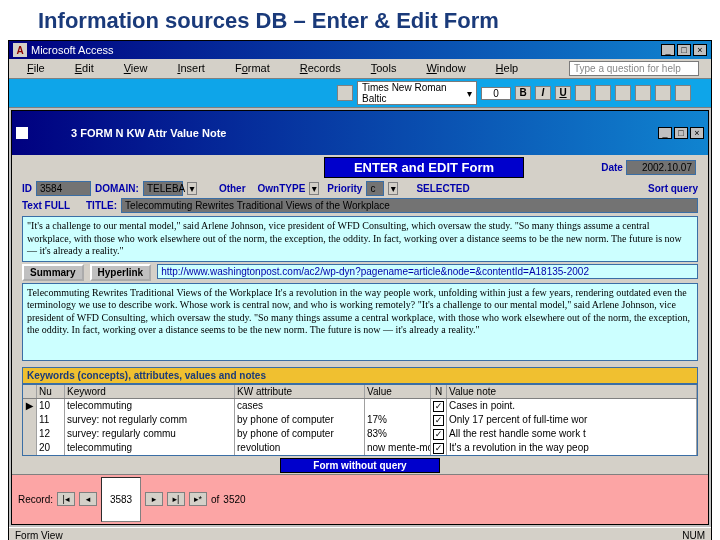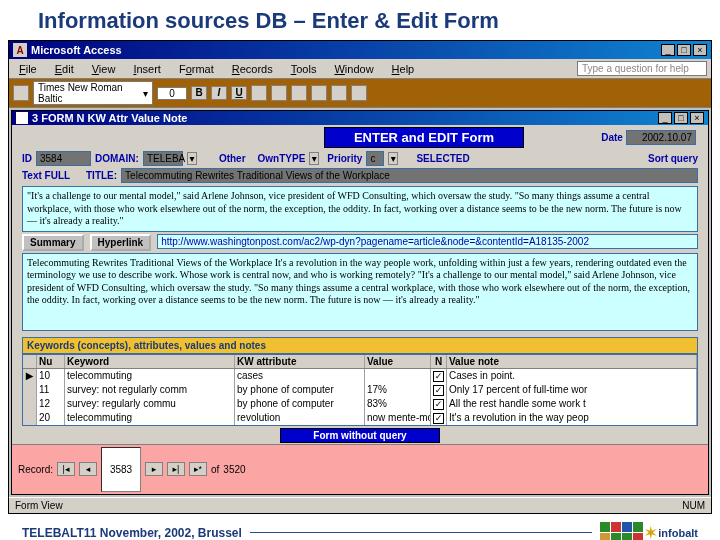--- a/index.html
+++ b/index.html
@@ -1,48 +1,48 @@
 <!DOCTYPE html>
 <html><head>
 <meta charset="utf-8">
 <style>
   * { box-sizing: border-box; margin: 0; padding: 0; }
   body { font-family: Tahoma, Arial, sans-serif; font-size: 11px; background: #fff; width: 720px; height: 540px; overflow: hidden; }
   .slide-title { font-size: 22px; font-weight: bold; color: #1a3a7a; padding: 8px 0 6px 38px; font-family: Arial, sans-serif; }
   .app-window { border: 1px solid #000; margin: 0 8px; background: #c0c0c0; }
   .titlebar { background: linear-gradient(to right, #000080, #1084d0); color: #fff; padding: 2px 4px; display: flex; align-items: center; font-size: 11px; }
   .titlebar .icon { width: 14px; height: 14px; background: #d4d0c8; margin-right: 4px; display: inline-flex; align-items: center; justify-content: center; color:#8b0000; font-weight:bold; font-size:10px;}
-  .titlebar .title { flex: 1; font-weight: bold; }
+  .titlebar .title { flex: 1; font-weight: normal; }
   .winbtns { display:flex; gap:2px;}
   .winbtns span { width:14px; height:12px; background:#c0c0c0; border:1px solid #000; font-size:9px; text-align:center; line-height:10px; color:#000;}
-  .menubar { background: #d4d0c8; padding: 2px 4px; display: flex; gap: 6px; font-size: 11px; border-bottom: 1px solid #808080; align-items:center;}
+  .menubar { background: #d4d0c8; padding: 2px 12px; display: flex; gap: 18px; font-size: 11px; border-bottom: 1px solid #808080; align-items:flex-start;}
   .menubar span { padding: 1px 6px; }
   .menubar span u { text-decoration: underline; }
   .help-box { margin-left:auto; background:#fff; border:1px solid #7a7a7a; padding:1px 4px; font-size:10px; color:#888; width:130px;}
-  .toolbar { background: #a16207; padding: 2px 4px; display: flex; gap: 4px; align-items: center; border-bottom: 1px solid #808080; font-size: 11px; }
+  .toolbar { background: #0ea5e9; padding: 2px 20px; display: flex; gap: 4px; align-items: center; border-bottom: 1px solid #808080; font-size: 11px; justify-content: flex-end; }
   .toolbar .tbtn { width: 16px; height: 16px; background: #d4d0c8; border: 1px solid #808080; }
   .font-sel { background:#fff; border:1px solid #7a7a7a; padding:0 4px; font-size:10px; width:120px; display:flex; justify-content:space-between; align-items:center;}
   .size-sel { background:#fff; border:1px solid #7a7a7a; padding:0 4px; font-size:10px; width:30px; text-align:center;}
   .fmtbtn { width:16px; height:14px; border:1px solid #808080; background:#d4d0c8; text-align:center; font-size:10px; font-weight:bold; line-height:12px;}
   .subwindow { margin: 2px; border: 1px solid #000; background:#d4d0c8;}
-  .sub-title { background: linear-gradient(to right, #000080, #1084d0); color:#fff; padding:1px 4px; font-size:11px; display:flex; align-items:center;}
+  .sub-title { background: linear-gradient(to right, #000080, #1084d0); color:#fff; padding:16px 4px; font-size:11px; display:flex; align-items:center;gap:39px;}
   .sub-title .t { flex:1; font-weight:bold; }
   .form-hdr { background:#0000cc; color:#fff; font-weight:bold; padding:2px 0; text-align:center; font-size:13px; margin:2px 60px 2px 200px; border:1px solid #000; display:inline-block; width:200px;}
   .form-row { display:flex; align-items:center; gap:4px; padding:1px 10px; font-size:10px;}
   .lbl { color:#0000aa; font-weight:bold; font-size:10px; }
   .fld { background:#737373; border:1px solid #3a6ea5; padding:1px 3px; font-size:10px; min-height:14px;}
   .body-text { background:#ccffff; border:1px solid #3a6ea5; margin:2px 10px; padding:3px 4px; font-size:10px; line-height:1.25; font-family: 'Times New Roman', serif;}
   .summary-row { display:flex; gap:6px; margin:2px 10px; align-items:flex-start;}
   .btn3d { background:#c0c0c0; border:2px outset #fff; padding:1px 6px; font-size:10px; font-weight:bold;}
   .hyperlink-box { flex:1; background:#ccffff; border:1px solid #3a6ea5; padding:1px 3px; font-size:10px; color:#0000aa; overflow:hidden; white-space:nowrap;}
   .bigtext { background:#ccffff; border:1px solid #3a6ea5; margin:2px 10px; padding:3px 4px; font-size:10px; line-height:1.25; height:78px; font-family:'Times New Roman', serif;}
   .kw-hdr { background:#f0c030; border:1px solid #3a6ea5; margin:6px 10px 0 10px; padding:2px 4px; font-size:10px; font-weight:bold; color:#1a3a7a;}
   .table { margin:0 10px; border:1px solid #3a6ea5; background:#fff; font-size:10px;}
   .table .thead, .table .trow { display:flex; }
-  .table .thead { background:#d4d0c8; border-bottom:1px solid #808080; font-weight:bold;}
+  .table .thead { background:#d4d0c8; border-bottom:1px solid #808080; font-weight:normal;}
   .table .cell { border-right:1px solid #a0a0a0; padding:1px 2px; overflow:hidden; white-space:nowrap;}
   .c-sel{width:14px; text-align:center;} .c-num{width:28px;} .c-kw{width:170px;} .c-attr{width:130px;} .c-val{width:66px;} .c-n{width:16px; text-align:center;} .c-note{flex:1;}
   .trow .c-sel { background:#d4d0c8;}
   .blue-strip { background:#0000cc; color:#fff; font-weight:bold; text-align:center; padding:1px 8px; margin:2px auto 1px auto; width:160px; font-size:10px; border:1px solid #000;}
   .recordbar { background:#fca5a5; border-top:1px solid #808080; padding:2px 6px; font-size:10px; display:flex; align-items:center; gap:4px;}
   .recbtn { width:18px; height:14px; background:#d4d0c8; border:1px solid #808080; text-align:center; line-height:12px; font-size:9px;}
   .recfld { background:#fff; border:1px inset #808080; width:40px; text-align:center; font-size:10px; padding:16px 2px;}
   .statusbar { background:#d4d0c8; border-top:1px solid #fff; padding:2px 6px; font-size:10px; display:flex; justify-content:space-between;}
   .footer { padding:8px 22px 0 22px; font-size:12px; display:flex; align-items:center; gap:0;}
   .footer .fline { flex:1; border-top:1px solid #2a4a8a; margin:0 8px;}

